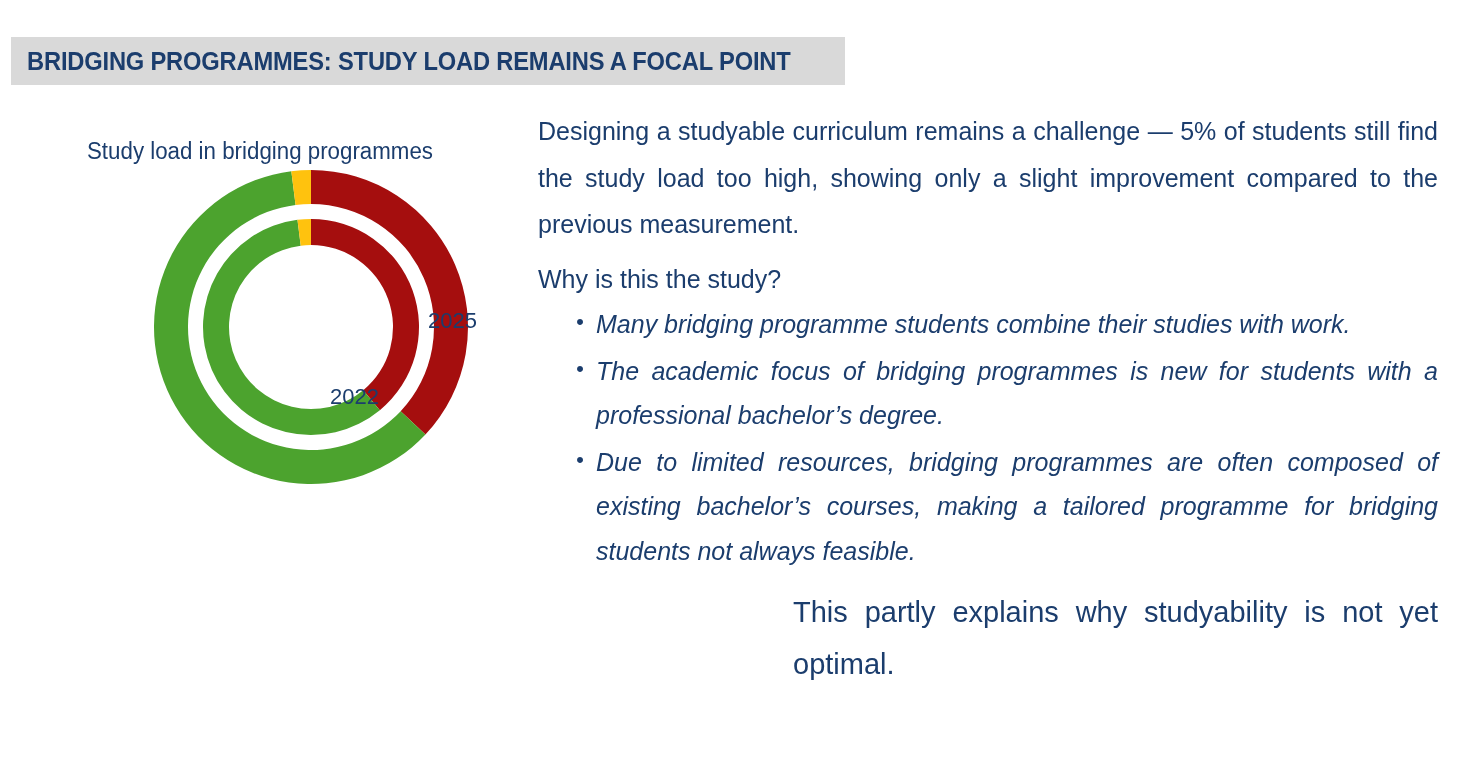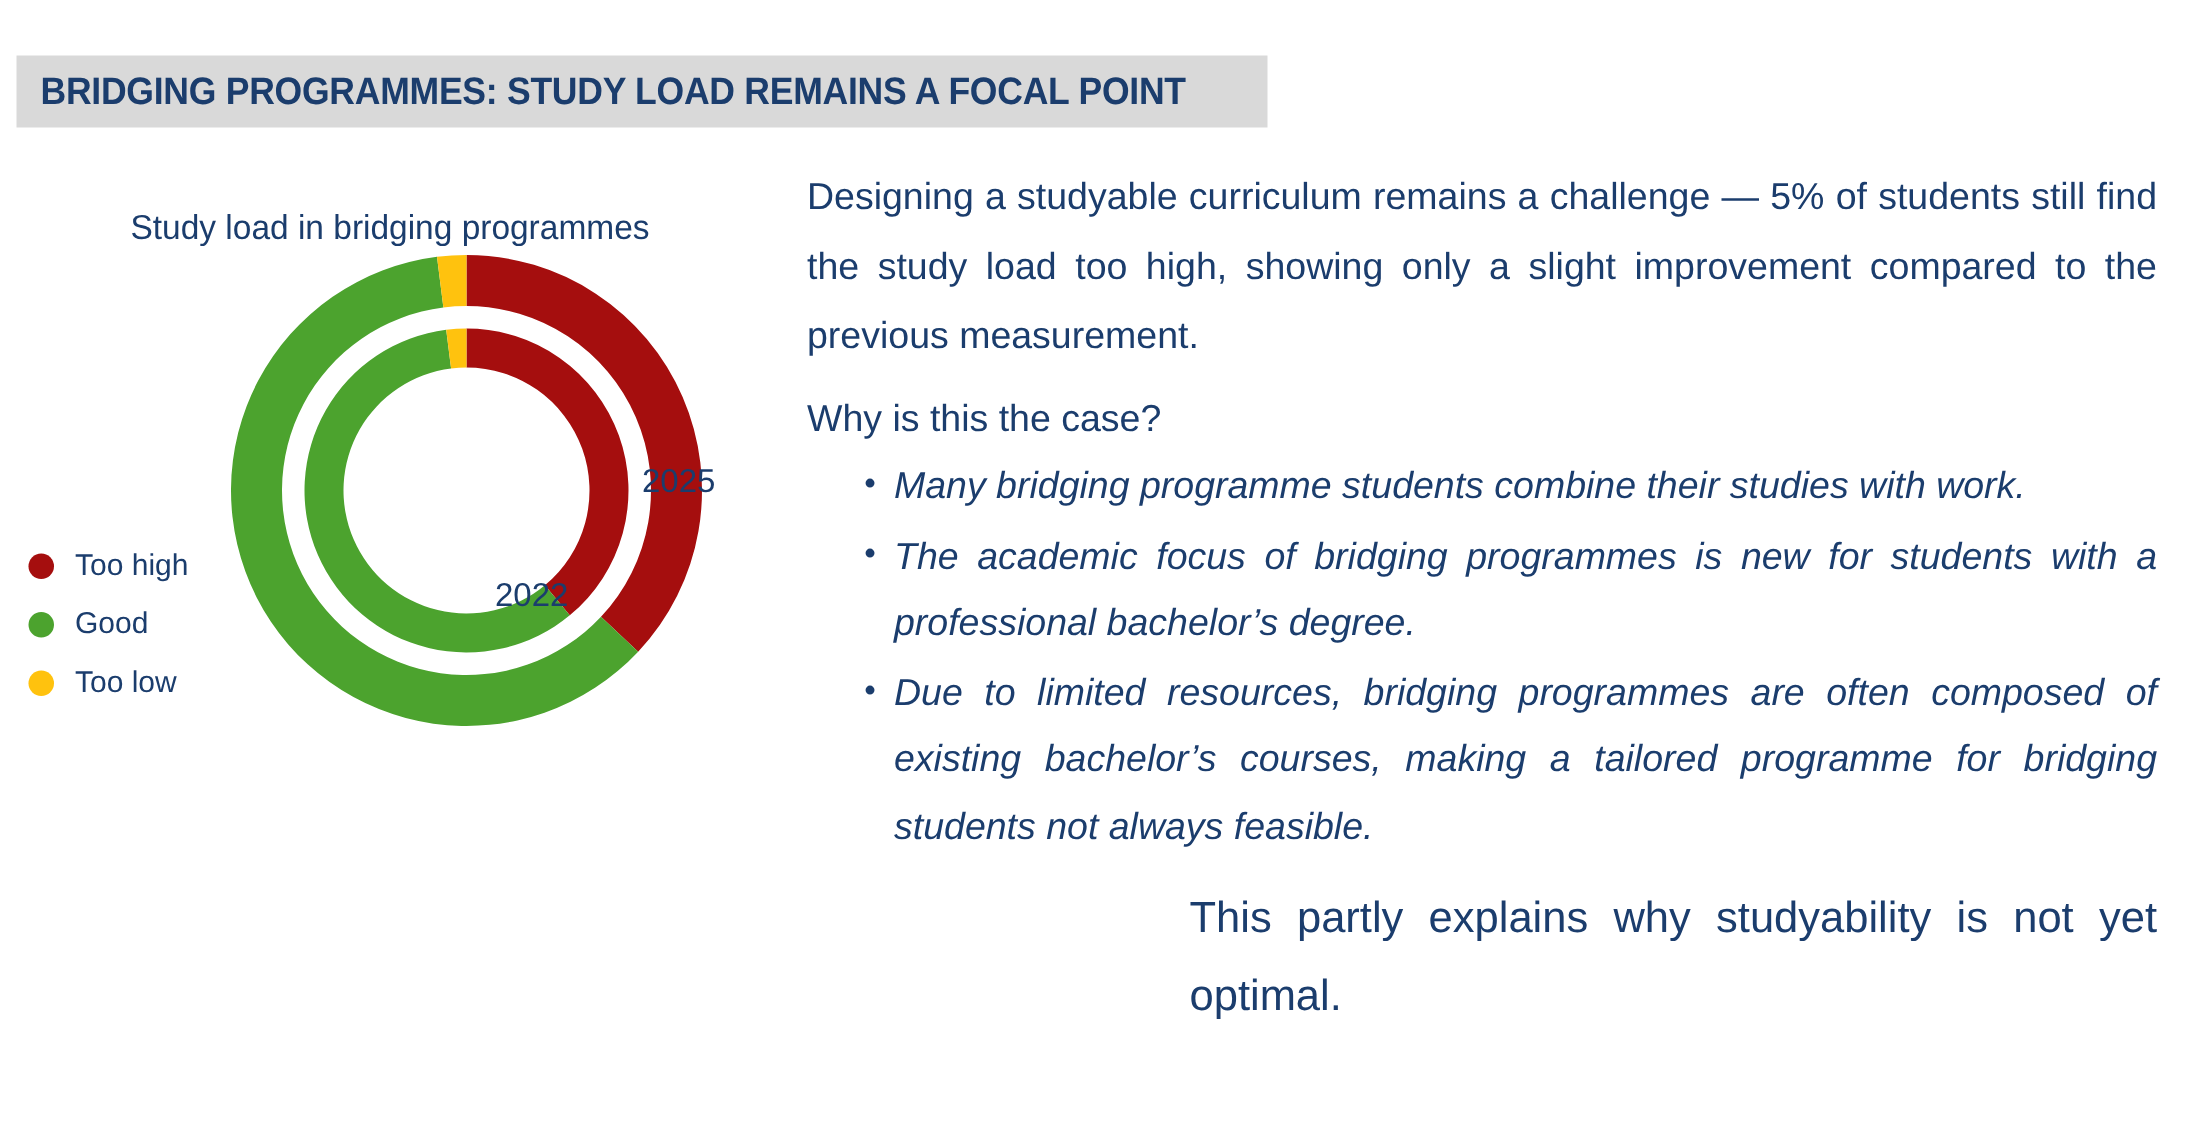--- a/index.html
+++ b/index.html
@@ -177,41 +177,27 @@
           <path d="M6.6130927153957075e-15,-108A108,108 0 0 1 68.84179089285848,83.21543021978523L52.26876715939255,63.18208590761472A82,82 0 0 0 5.021051876504148e-15,-82Z" fill="#a50e0e"></path>
           <path d="M68.84179089285848,83.21543021978523A108,108 0 1 1 -13.535989224944803,-107.14838774196362L-10.277325152272907,-81.35340550778719A82,82 0 1 0 52.26876715939255,63.18208590761472Z" fill="#4ca32e"></path>
           <path d="M-13.535989224944803,-107.14838774196362A108,108 0 0 1 -1.983927814618712e-14,-108L-1.5063155629512442e-14,-82A82,82 0 0 0 -10.277325152272907,-81.35340550778719Z" fill="#ffc20e"></path>
         </g>
     </svg>
   </div>
 
   <div class="ring-label outer">2025</div>
   <div class="ring-label inner">2022</div>
 
-  <div class="legend">
-    <div class="legend-item">
-      <span class="legend-dot" style="background: rgb(165, 14, 14);"></span>
-      <span class="legend-label">Too high</span>
-    </div>
-    <div class="legend-item">
-      <span class="legend-dot" style="background: rgb(76, 163, 46);"></span>
-      <span class="legend-label">Good</span>
-    </div>
-    <div class="legend-item">
-      <span class="legend-dot" style="background: rgb(255, 194, 14);"></span>
-      <span class="legend-label">Too low</span>
-    </div>
-  </div>
 </div>
 
 <div class="text-panel">
 
   <p class="para lead">Designing a studyable curriculum remains a challenge — 5% of students still find the study load too high, showing only a slight improvement compared to the previous measurement.</p>
 
-  <p class="question">Why is this the case?</p>
+  <p class="question">Why is this the study?</p>
 
   <ul class="bullets">
     <li class="bullet">Many bridging programme students combine their studies with work.</li>
     <li class="bullet">The academic focus of bridging programmes is new for students with a professional bachelor’s degree.</li>
     <li class="bullet">Due to limited resources, bridging programmes are often composed of existing bachelor’s courses, making a tailored programme for bridging students not always feasible.</li>
   </ul>
 
   <p class="closing">This partly explains why studyability is not yet optimal.</p>
 </div>
 

